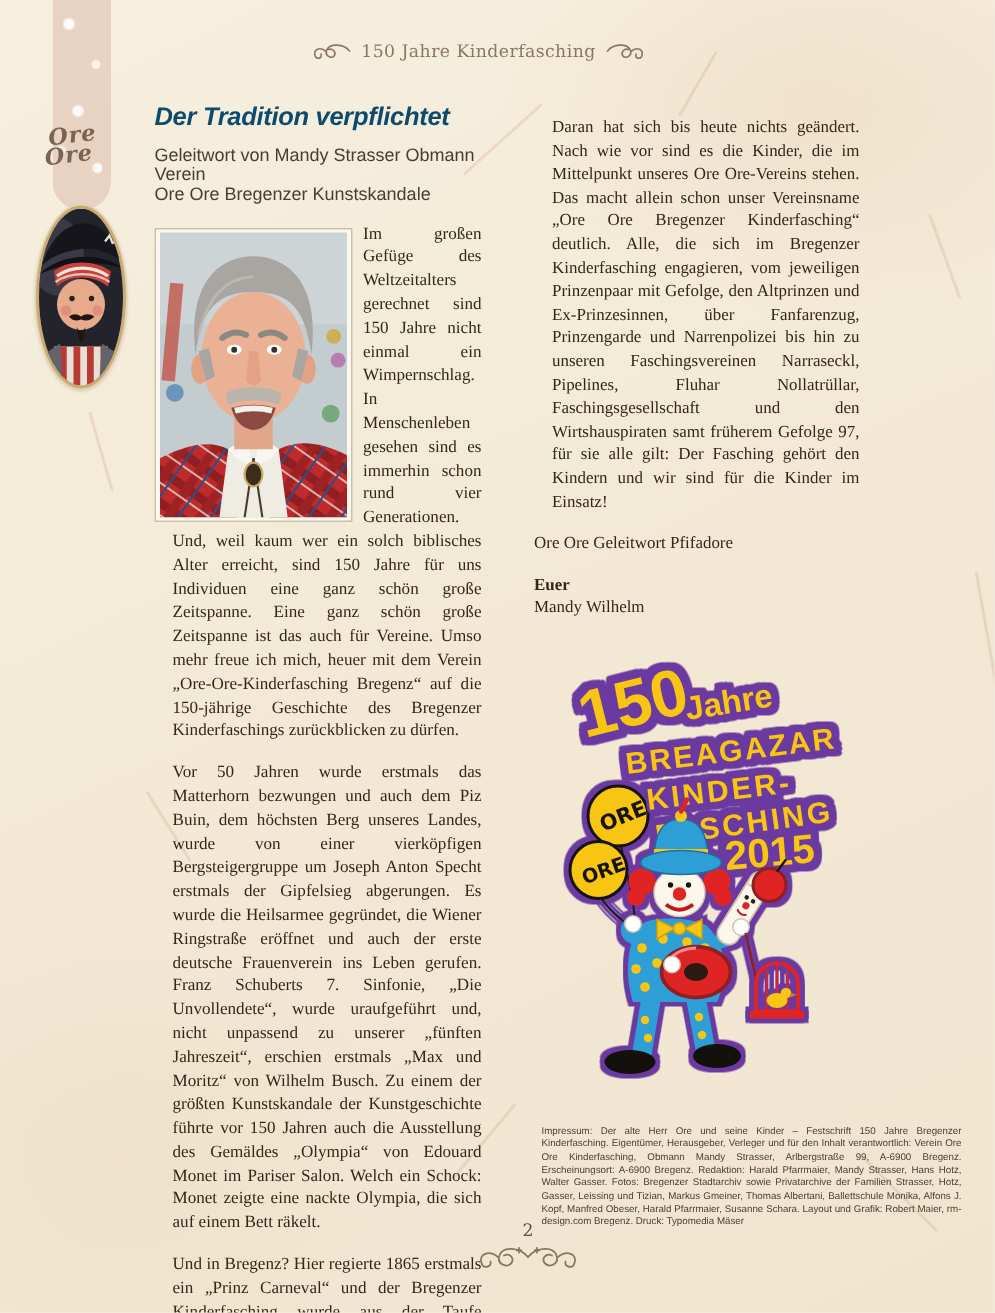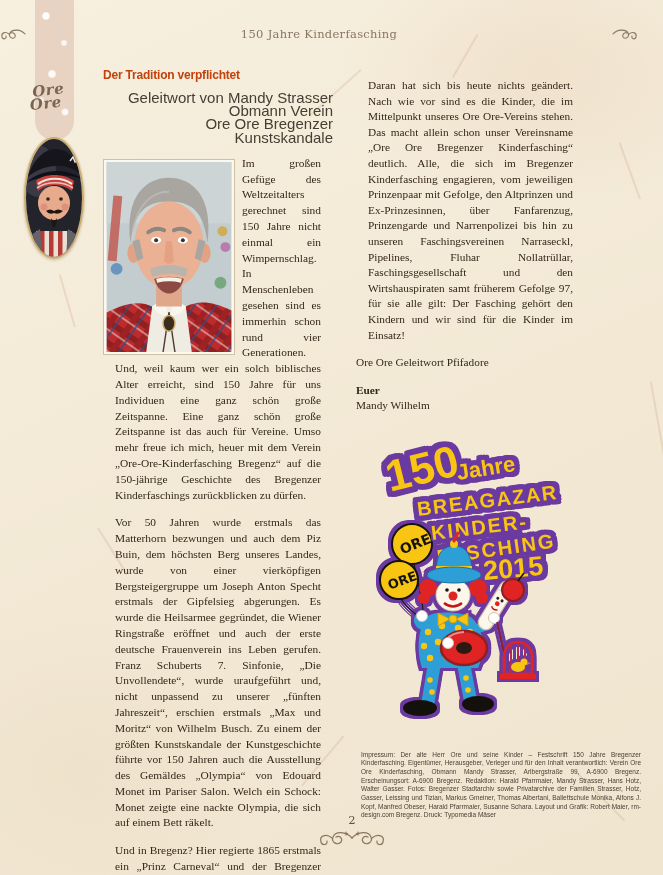--- a/index.html
+++ b/index.html
@@ -39,32 +39,32 @@
   .pirate{
     position:absolute;left:24px;top:137px;width:56px;height:118px;
     border-radius:50%;overflow:hidden;border:2px solid #c9ab72;
     box-shadow:0 0 0 1px #e3d5b8, 0 1px 3px rgba(90,60,30,.35);
   }
   .pirate svg{display:block;}
 
   
   .page-header{
     position:absolute;left:0;top:27px;width:638px;
-    display:flex;justify-content:space-between;align-items:center;gap:7px;color:#8a7663;
+    display:flex;justify-content:center;align-items:center;gap:7px;color:#8a7663;
   }
   .page-header .title{font-family:"DejaVu Serif",serif;font-size:11.5px;letter-spacing:.3px;}
 
   
   .col-left{position:absolute;left:103px;top:68px;width:230px;}
   .col-right{position:absolute;left:356px;top:66px;width:229px;}
   .heading{
     margin:0 0 9px;font-family:"Liberation Sans",sans-serif;font-weight:bold;
-    font-size:12px;letter-spacing:-.2px;color:#c2410c;
-  }
-  .subtitle{font-family:"Liberation Sans",sans-serif;font-size:15px;line-height:13.2px;color:#453e35;margin:0 0 9px;text-align:right;}
+    font-size:17px;letter-spacing:-.2px;color:#0c4a6e;font-style:italic;
+  }
+  .subtitle{font-family:"Liberation Sans",sans-serif;font-size:12px;line-height:13.2px;color:#453e35;margin:0 0 9px;}
   .bodytext p{margin:12px;font-size:11.4px;line-height:15.8px;text-align:justify;color:#352619;hyphens:auto;}
   .col-right .bodytext p{font-size:11.3px;line-height:15.6px;}
   .portrait{
     float:left;width:126px;height:190px;margin:3px 7px 2px 0;
     padding:2px;background:#fbf8ef;border:1px solid #cfc0a4;box-sizing:content-box;
   }
   .portrait svg{display:block;}
   .sig p{margin:0;font-size:11.3px;line-height:15.6px;color:#352619;}
   .sig .sig-org{margin-top:12px;}
   .sig .sig-closing{margin-top:12px;font-weight:bold;}

